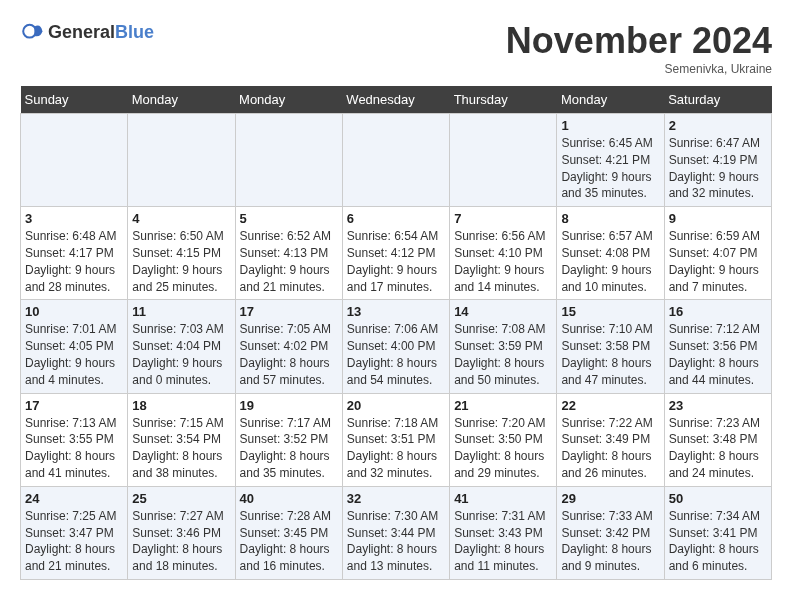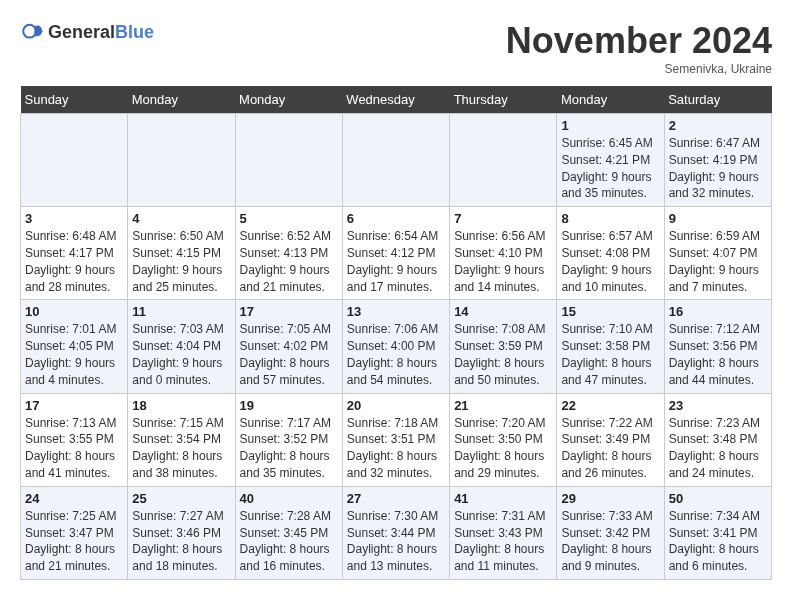--- a/index.html
+++ b/index.html
@@ -227,21 +227,21 @@
         </td>
         <td>
           <span class="day-number">25</span>
           <div class="day-info">Sunrise: 7:27 AM<br>Sunset: 3:46 PM<br>Daylight: 8 hours and 18 minutes.</div>
         </td>
         <td>
           <span class="day-number">40</span>
           <div class="day-info">Sunrise: 7:28 AM<br>Sunset: 3:45 PM<br>Daylight: 8 hours and 16 minutes.</div>
         </td>
         <td>
-          <span class="day-number">27</span>
+          <span class="day-number">32</span>
           <div class="day-info">Sunrise: 7:30 AM<br>Sunset: 3:44 PM<br>Daylight: 8 hours and 13 minutes.</div>
         </td>
         <td>
           <span class="day-number">41</span>
           <div class="day-info">Sunrise: 7:31 AM<br>Sunset: 3:43 PM<br>Daylight: 8 hours and 11 minutes.</div>
         </td>
         <td>
           <span class="day-number">29</span>
           <div class="day-info">Sunrise: 7:33 AM<br>Sunset: 3:42 PM<br>Daylight: 8 hours and 9 minutes.</div>
         </td>

